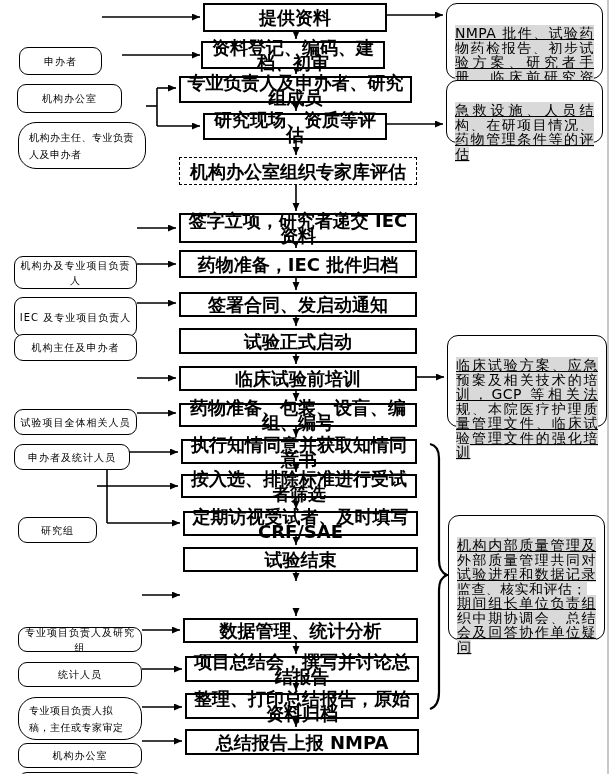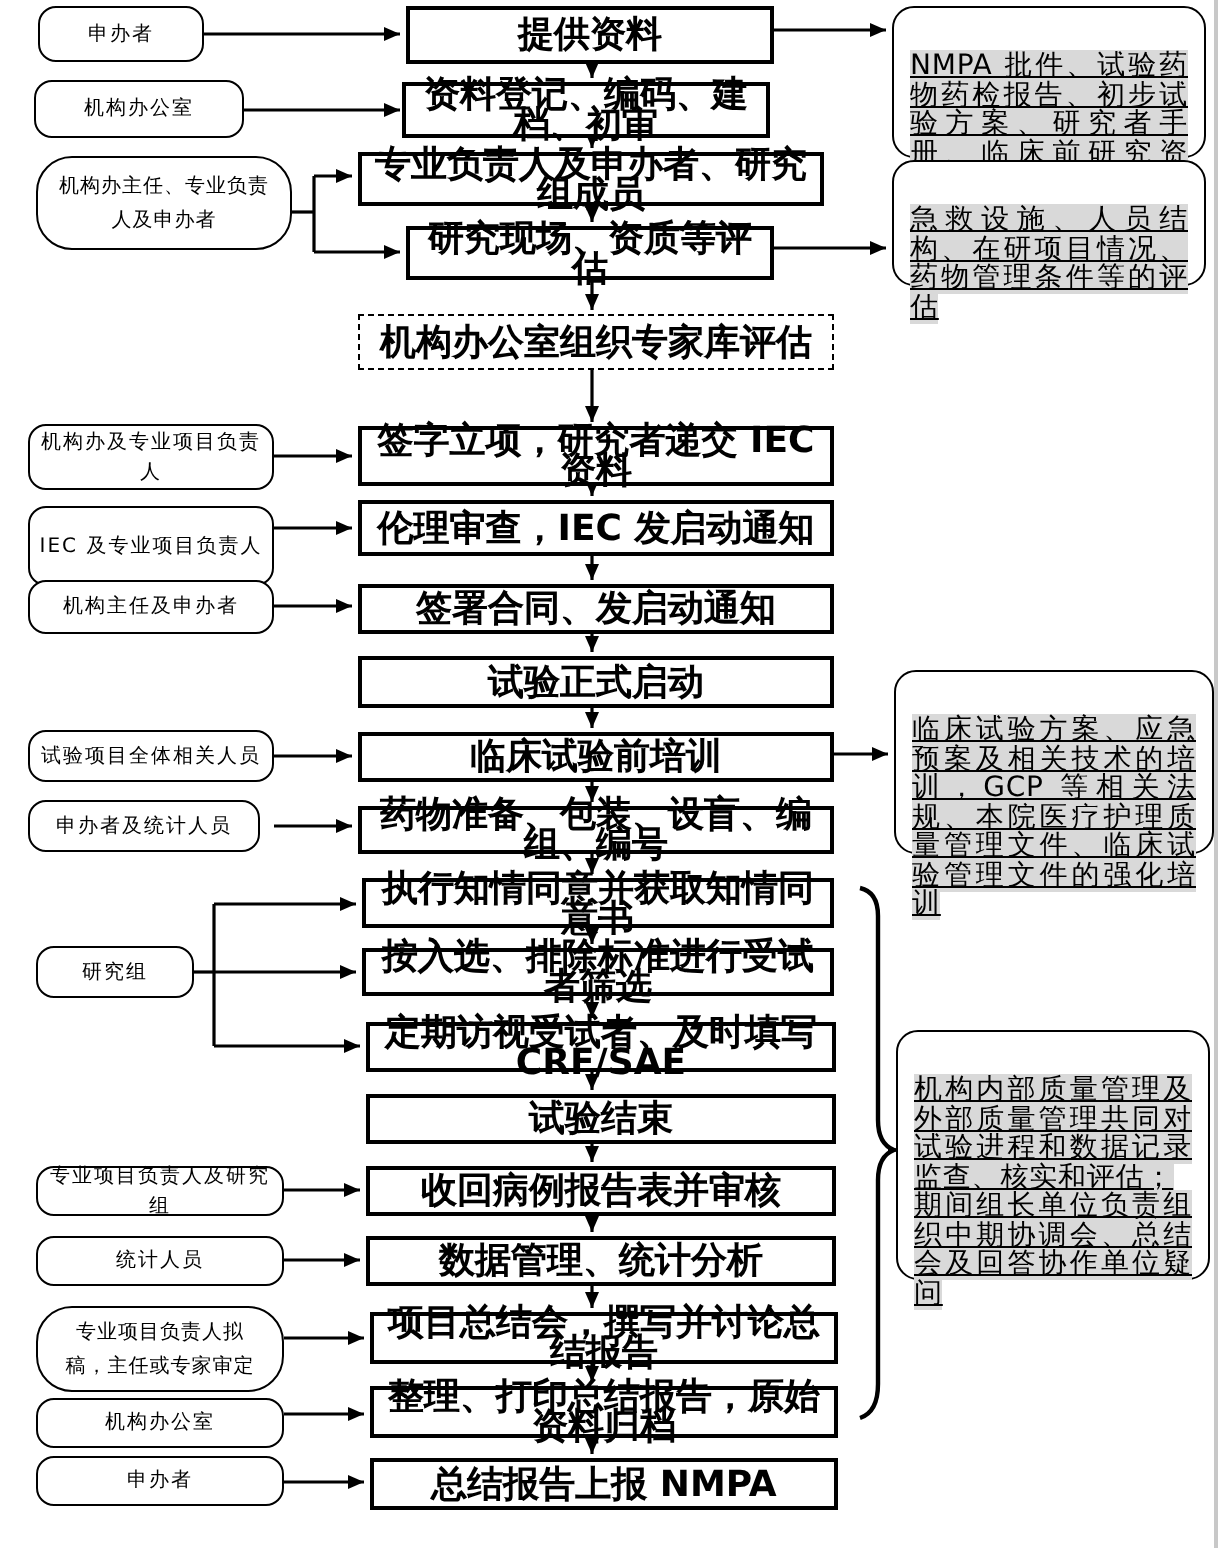--- a/index.html
+++ b/index.html
@@ -1,21 +1,21 @@
 <!DOCTYPE html>
 <html><head>
 <meta charset="utf-8">
 <style>
   html,body{margin:0;padding:0;background:#ffffff;}
   body{font-family:"DejaVu Sans","Liberation Sans",sans-serif;}
   #canvas{position:relative;width:612px;height:774px;background:#ffffff;overflow:hidden;}
   #connectors{position:absolute;left:0;top:0;width:612px;height:774px;pointer-events:none;}
   .box{position:absolute;box-sizing:border-box;background:#ffffff;display:flex;align-items:center;justify-content:center;color:#000;}
-  .role{border:1.5px solid #000;border-radius:9px;font-size:10px;letter-spacing:1px;text-align:center;padding:0 3px;line-height:15px;}
-  .role.two-line{justify-content:flex-start;text-align:center;padding:0 10px;letter-spacing:0.5px;line-height:17px;border-radius:18px;}
+  .role{border:1.5px solid #000;border-radius:9px;font-size:10px;letter-spacing:1px;text-align:center;padding:0 3px;line-height:15px;margin-top:44px;}
+  .role.two-line{justify-content:flex-start;text-align:left;padding:0 10px;letter-spacing:0.5px;line-height:17px;border-radius:18px;}
   .step{border:2px solid #000;font-weight:bold;font-size:18px;text-align:center;line-height:15px;padding:0 2px;}
   .step.dashed{border:1.5px dashed #000;}
   .note{border:1.5px solid #000;border-radius:11px;font-size:14px;line-height:14.5px;padding:22px 8px;display:block;text-align:justify;letter-spacing:0.4px;text-decoration:underline;}
   .hl{background:#d9d9d9;}
   .note div{margin:0;}
 </style>
 </head>
 <body>
 
 <div id="canvas">
@@ -99,30 +99,29 @@
   <div class="box role two-line" style="left:18px;top:653px;width:124px;height:43px">专业项目负责人拟稿，主任或专家审定</div>
   <div class="box role" style="left:18px;top:699px;width:124px;height:25px">机构办公室</div>
   <div class="box role" style="left:18px;top:728px;width:124px;height:25px">申办者</div>
 
   <div class="box step" style="left:203px;top:3px;width:184px;height:29px">提供资料</div>
   <div class="box step" style="left:201px;top:41px;width:184px;height:28px">资料登记、编码、建档、初审</div>
   <div class="box step" style="left:179px;top:76px;width:233px;height:27px">专业负责人及申办者、研究组成员</div>
   <div class="box step" style="left:203px;top:113px;width:184px;height:27px">研究现场、资质等评估</div>
   <div class="box step dashed" style="left:179px;top:157px;width:238px;height:28px">机构办公室组织专家库评估</div>
   <div class="box step" style="left:179px;top:213px;width:238px;height:30px">签字立项，研究者递交 IEC 资料</div>
-  <div class="box step" style="left:179px;top:250px;width:238px;height:28px">伦理审查，IEC 发启动通知</div>
+  <div class="box step" style="left:179px;top:250px;width:238px;height:28px">药物准备，IEC 批件归档</div>
   <div class="box step" style="left:179px;top:292px;width:238px;height:25px">签署合同、发启动通知</div>
   <div class="box step" style="left:179px;top:328px;width:238px;height:26px">试验正式启动</div>
   <div class="box step" style="left:179px;top:366px;width:238px;height:25px">临床试验前培训</div>
   <div class="box step" style="left:179px;top:403px;width:238px;height:24px">药物准备、包装、设盲、编组、编号</div>
   <div class="box step" style="left:181px;top:439px;width:236px;height:25px">执行知情同意并获取知情同意书</div>
   <div class="box step" style="left:181px;top:474px;width:236px;height:24px">按入选、排除标准进行受试者筛选</div>
   <div class="box step" style="left:183px;top:511px;width:235px;height:25px">定期访视受试者、及时填写 CRF/SAE</div>
   <div class="box step" style="left:183px;top:547px;width:235px;height:25px">试验结束</div>
-  <div class="box step" style="left:183px;top:583px;width:235px;height:25px">收回病例报告表并审核</div>
   <div class="box step" style="left:183px;top:618px;width:235px;height:25px">数据管理、统计分析</div>
   <div class="box step" style="left:185px;top:656px;width:234px;height:26px">项目总结会，撰写并讨论总结报告</div>
   <div class="box step" style="left:185px;top:693px;width:234px;height:26px">整理、打印总结报告，原始资料归档</div>
   <div class="box step" style="left:185px;top:729px;width:234px;height:26px">总结报告上报 NMPA</div>
 
   <div class="box note" style="left:446px;top:3px;width:157px;height:76px"><span class="hl">NMPA 批件、试验药物药检报告、初步试验方案、研究者手册、临床前研究资料、文献资料</span></div>
   <div class="box note" style="left:446px;top:80px;width:157px;height:63px"><span class="hl">急救设施、人员结构、在研项目情况、药物管理条件等的评估</span></div>
   <div class="box note" style="left:447px;top:335px;width:160px;height:92px"><span class="hl">临床试验方案、应急预案及相关技术的培训，GCP 等相关法规、本院医疗护理质量管理文件、临床试验管理文件的强化培训</span></div>
   <div class="box note" style="left:448px;top:515px;width:157px;height:125px">
     <div><span class="hl">机构内部质量管理及外部质量管理共同对试验进程和数据记录监查、核实和评估；</span></div>

